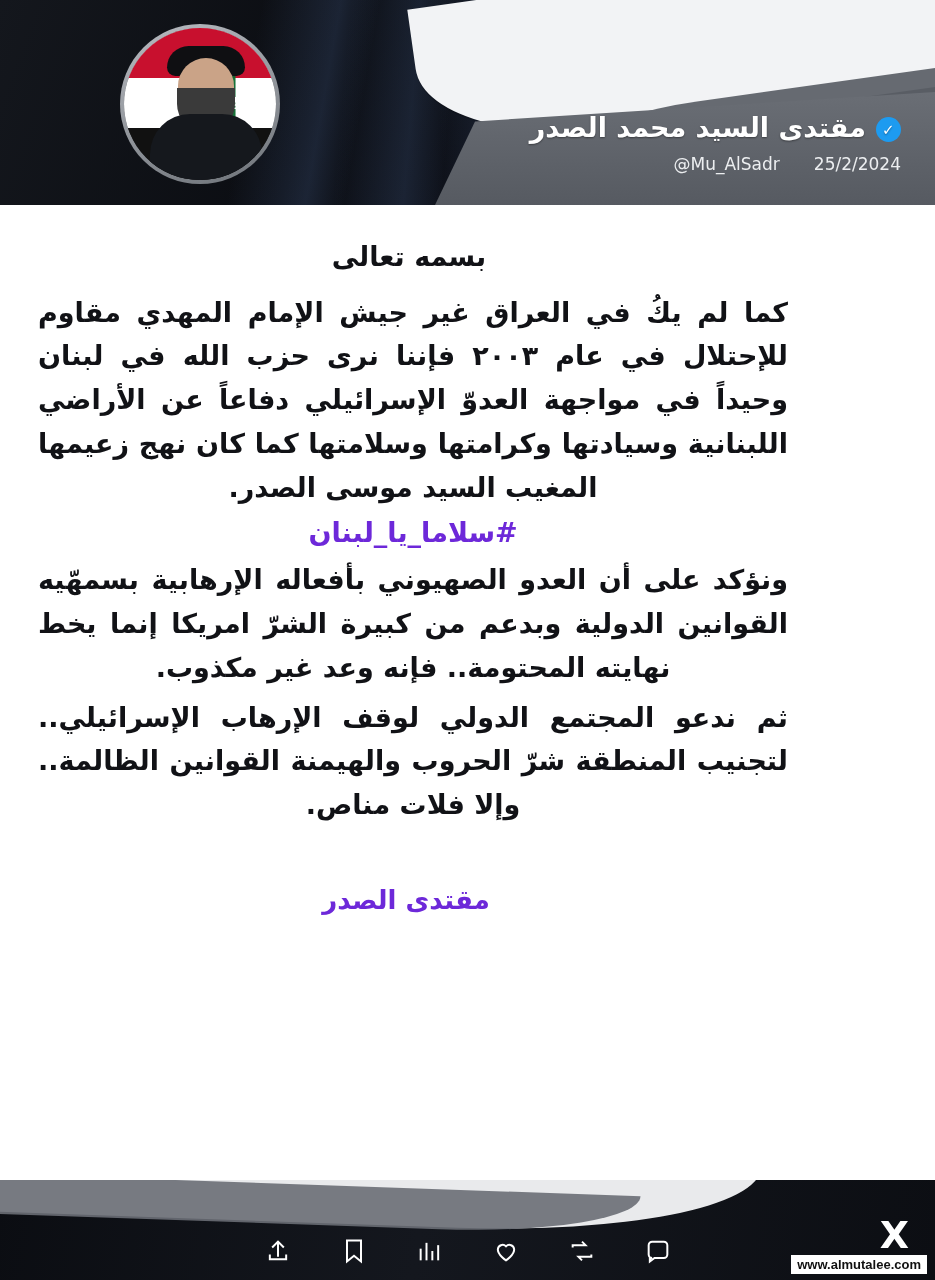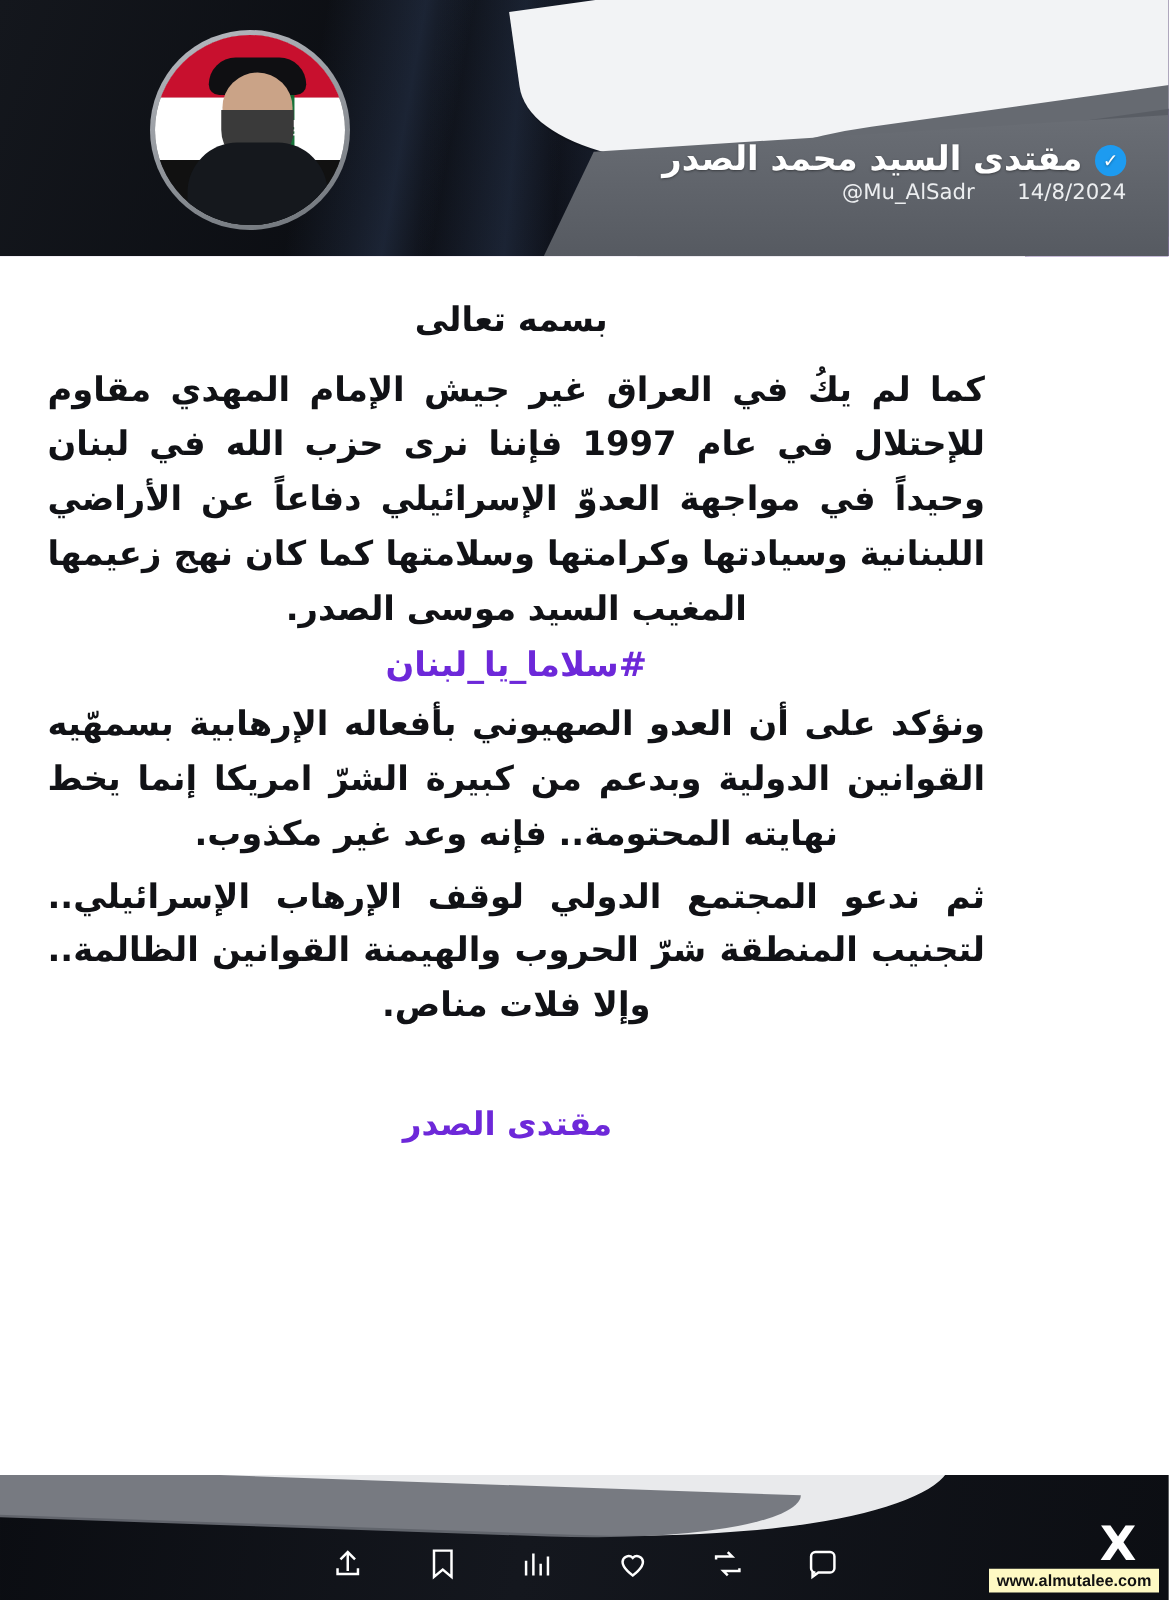--- a/index.html
+++ b/index.html
@@ -166,20 +166,21 @@
   .verified::after {
     content: "✓";
     position: absolute;
     left: 50%; top: 50%;
     transform: translate(-50%,-52%);
     color: #fff;
     font-size: 15px;
     font-weight: bold;
   }
   .acct-meta {
+    margin-top: 10px;
     display: flex;
     justify-content: flex-end;
     gap: 34px;
     font-size: 17px;
     color: #e9eaec;
     direction: ltr;
   }
   .acct-meta .handle { color: #eceef0; }
   .acct-meta .date { color: #eceef0; }
 
@@ -274,21 +275,21 @@
     right: 26px; bottom: 26px;
     font-size: 38px;
     font-weight: bold;
     color: #ffffff;
     font-family: "DejaVu Sans", sans-serif;
     line-height: 1;
   }
   .watermark {
     position: absolute;
     right: 8px; bottom: 6px;
-    background: #fef9c3;
+    background: #ffffff;
     color: #111;
     font-size: 13px;
     font-weight: bold;
     padding: 2px 6px;
     font-family: "Liberation Sans", sans-serif;
     direction: ltr;
     text-align: center;
   }
 </style>
 </head>
@@ -316,28 +317,28 @@
         </div>
       </div>
     </div>
 
     <div class="acct-block">
       <div class="acct-name">
         <span class="verified"></span><span>مقتدى السيد محمد الصدر</span>
       </div>
       <div class="acct-meta">
         <span class="handle">@Mu_AlSadr</span>
-        <span class="date">14/8/2024</span>
+        <span class="date">25/2/2024</span>
       </div>
     </div>
   </div>
 
   <div class="content">
     <p class="para basmala">بسمه تعالى</p>
-    <p class="para">كما لم يكُ في العراق غير جيش الإمام المهدي مقاوم للإحتلال في عام 1997 فإننا نرى حزب الله في لبنان وحيداً في مواجهة العدوّ الإسرائيلي دفاعاً عن الأراضي اللبنانية وسيادتها وكرامتها وسلامتها كما كان نهج زعيمها المغيب السيد موسى الصدر.</p>
+    <p class="para">كما لم يكُ في العراق غير جيش الإمام المهدي مقاوم للإحتلال في عام ٢٠٠٣ فإننا نرى حزب الله في لبنان وحيداً في مواجهة العدوّ الإسرائيلي دفاعاً عن الأراضي اللبنانية وسيادتها وكرامتها وسلامتها كما كان نهج زعيمها المغيب السيد موسى الصدر.</p>
     <p class="hashtag">#سلاما_يا_لبنان</p>
     <p class="para block2">ونؤكد على أن العدو الصهيوني بأفعاله الإرهابية بسمهّيه القوانين الدولية وبدعم من كبيرة الشرّ امريكا إنما يخط نهايته المحتومة.. فإنه وعد غير مكذوب.</p>
     <p class="para">ثم ندعو المجتمع الدولي لوقف الإرهاب الإسرائيلي.. لتجنيب المنطقة شرّ الحروب والهيمنة القوانين الظالمة.. وإلا فلات مناص.</p>
     <p class="signature">مقتدى الصدر</p>
   </div>
 
   <div class="footer">
     <div class="footer-bg"></div>
     <div class="footer-swoosh"></div>
     <div class="footer-swoosh2"></div>

